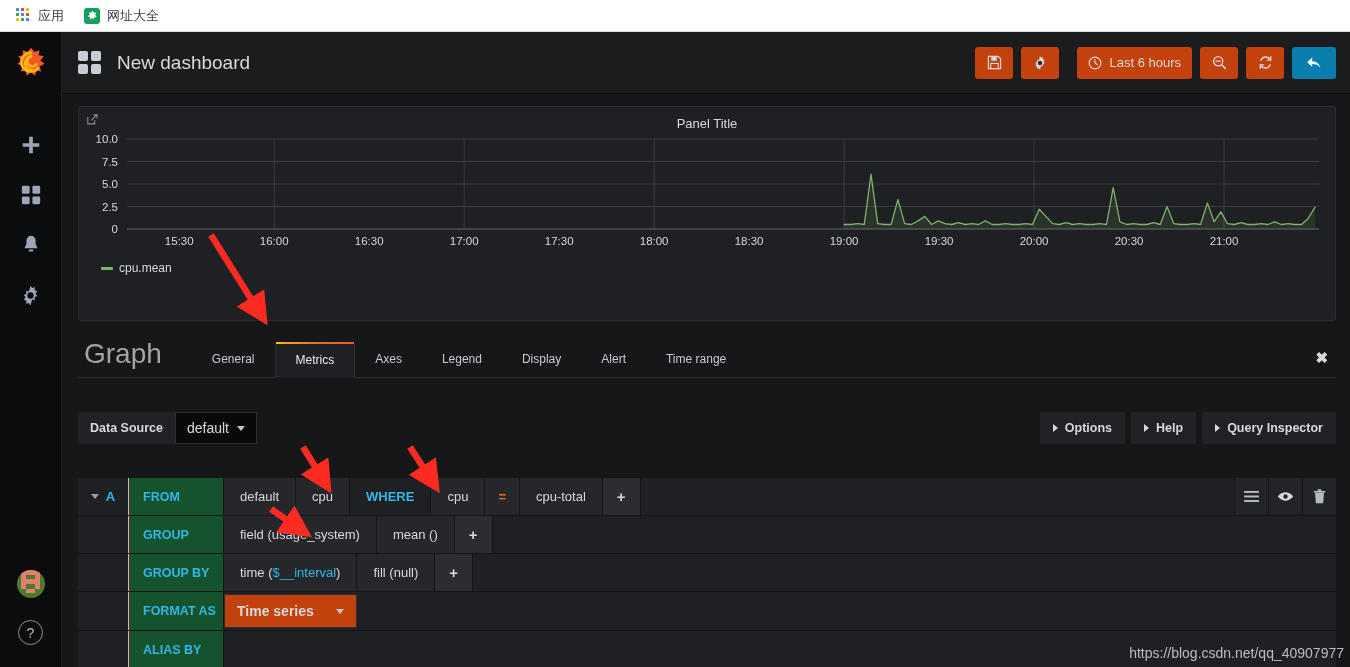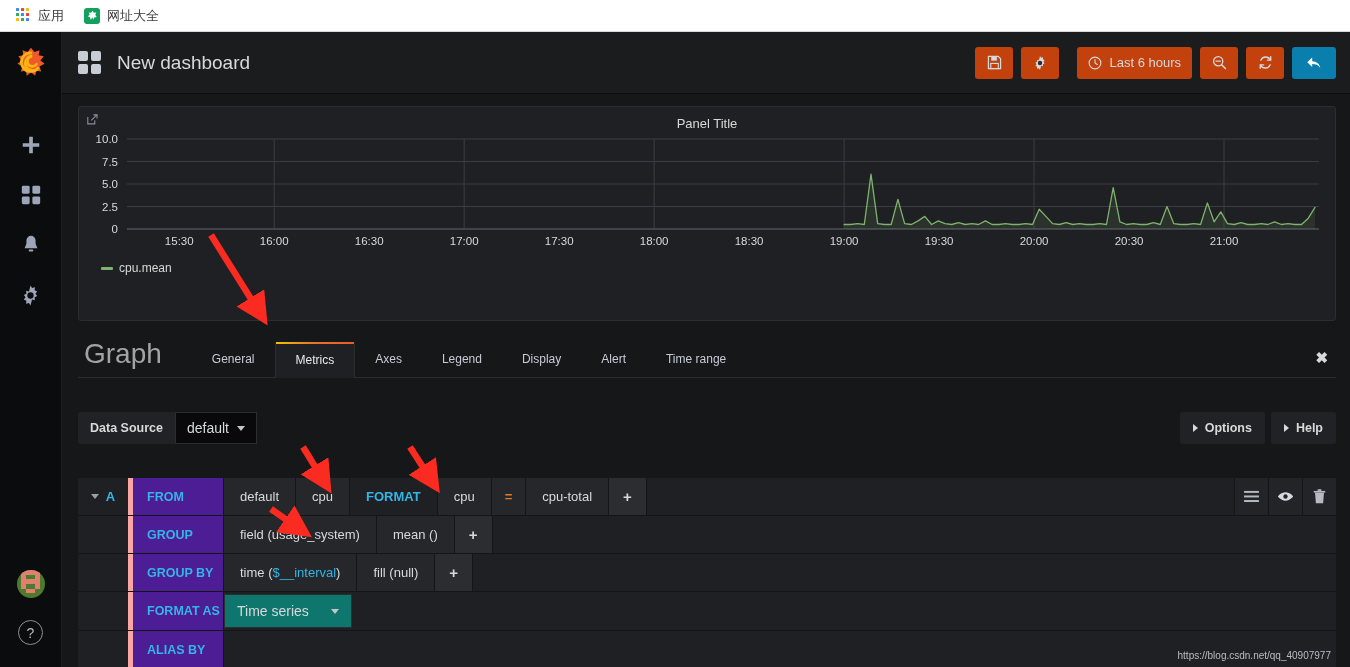--- a/index.html
+++ b/index.html
@@ -101,41 +101,41 @@
 
   
   .query-box { margin-top: 34px; }
   .q-row { display: flex; align-items: stretch; min-height: 38px; border-bottom: 1px solid #141517; }
   .q-row:last-child { border-bottom: none; }
   .q-left { width: 50px; display: flex; align-items: center; justify-content: center; gap: 7px;
     background: #1f2023; font-size: 13px; }
   .q-refid { color: #33b5e5; font-weight: bold; }
   .q-caret { width: 0; height: 0; border-left: 4px solid transparent; border-right: 4px solid transparent;
     border-top: 5px solid #9aa0a8; cursor: pointer; }
-  .q-keyword { width: 95px; background: #4c1d95; color: #33b5e5; font-size: 12.5px; font-weight: bold;
-    display: flex; align-items: center; padding-left: 14px; border-left: 5px solid #fca5a5; }
+  .q-keyword { width: 95px; background: #14532d; color: #33b5e5; font-size: 12.5px; font-weight: bold;
+    display: flex; align-items: center; padding-left: 14px; border-left: 1px solid #fca5a5; }
   .q-cells { flex: 1; display: flex; align-items: stretch; background: #1f2023; border-left: 1px solid #141517; }
   .q-seg { background: #25272b; color: #d8d9da; font-size: 13px; padding: 0 16px; display: flex;
     align-items: center; cursor: pointer; border-right: 1px solid #141517; white-space: nowrap; }
   .q-seg.op { color: #eb7b18; font-weight: bold; padding: 0 13px; }
   .q-seg.kw { color: #33b5e5; font-weight: bold; background: #1f2023; }
   .q-seg.add { background: #2b2d31; color: #d8d9da; font-weight: bold; font-size: 15px; padding: 0 14px; }
   .q-cyan { color: #33b5e5; }
   .q-fill { flex: 1; background: #1f2023; }
   .q-actions { display: flex; align-items: stretch; }
   .q-act { width: 34px; background: #222427; display: flex; align-items: center; justify-content: center;
     color: #b6bbc2; cursor: pointer; border-left: 1px solid #141517; }
-  .q-select { background: #0f766e; border: 1px solid #2b2d30; color: #d8d9da; font-size: 14px;
-    height: 34px; margin: 2px 0; padding: 0 12px; display: flex; align-items: center; gap: 22px; cursor: pointer; }
+  .q-select { background: #c2410c; border: 1px solid #2b2d30; color: #d8d9da; font-size: 14px;
+    height: 34px; margin: 2px 0; padding: 0 12px; display: flex; align-items: center; gap: 22px; cursor: pointer; font-weight: bold; }
   .q-input { background: #09090b; border: 1px solid #2b2d30; color: #9a9ea5; font-size: 14px;
     height: 32px; width: 318px; margin: 3px 0; padding: 0 11px; font-family: inherit; }
   .q-input::placeholder { color: #82868d; }
 
   
-  .watermark { position: absolute; right: 19px; bottom: 6px; color: #b9bcc1; font-size: 10px; margin-top: 44px; }
+  .watermark { position: absolute; right: 6px; bottom: 6px; color: #b9bcc1; font-size: 14px; margin-top: 44px; }
 
   
   .arrows { position: absolute; left: 0; top: 0; width: 1350px; height: 667px; pointer-events: none; }
 </style>
 </head>
 <body>
 
 <div class="browser-bar">
   <div class="bm-item">
     <span class="apps-grid">
@@ -354,35 +354,39 @@
       </div>
       <div class="ds-right">
         <button class="optbtn">
           <span class="tri"></span>
           <span>Options</span>
         </button>
         <button class="optbtn">
           <span class="tri"></span>
           <span>Help</span>
         </button>
+        <button class="optbtn">
+          <span class="tri"></span>
+          <span>Query Inspector</span>
+        </button>
       </div>
     </div>
 
     <div class="query-box">
 
       <div class="q-row">
         <div class="q-left">
           <span class="q-caret"></span>
           <span class="q-refid">A</span>
         </div>
         <div class="q-keyword">FROM</div>
         <div class="q-cells">
           <div class="q-seg">default</div>
           <div class="q-seg">cpu</div>
-          <div class="q-seg kw">FORMAT</div>
+          <div class="q-seg kw">WHERE</div>
           <div class="q-seg">cpu</div>
           <div class="q-seg op">=</div>
           <div class="q-seg">cpu-total</div>
           <div class="q-seg add">+</div>
           <div class="q-fill"></div>
         </div>
         <div class="q-actions">
           <div class="q-act">
             <svg width="15" height="13" viewBox="0 0 16 14">
               <rect y="1" width="16" height="2.1" fill="#b6bbc2"></rect>

